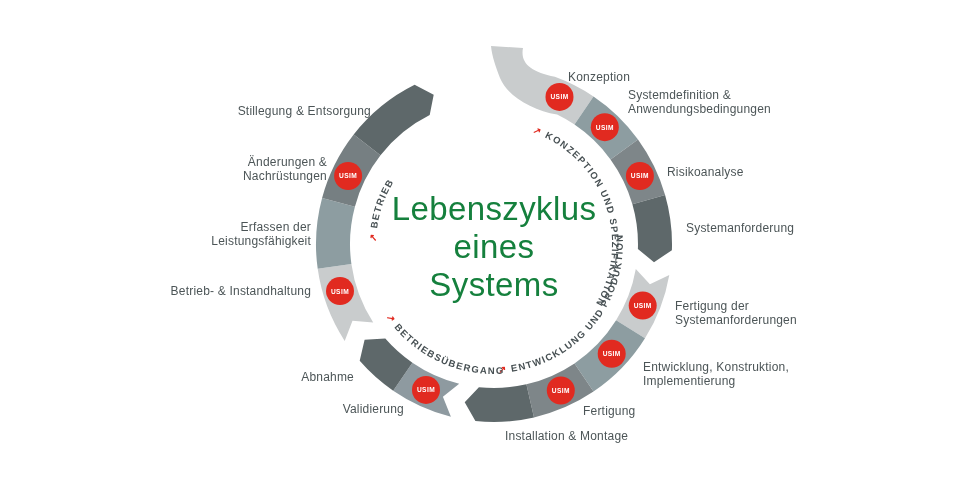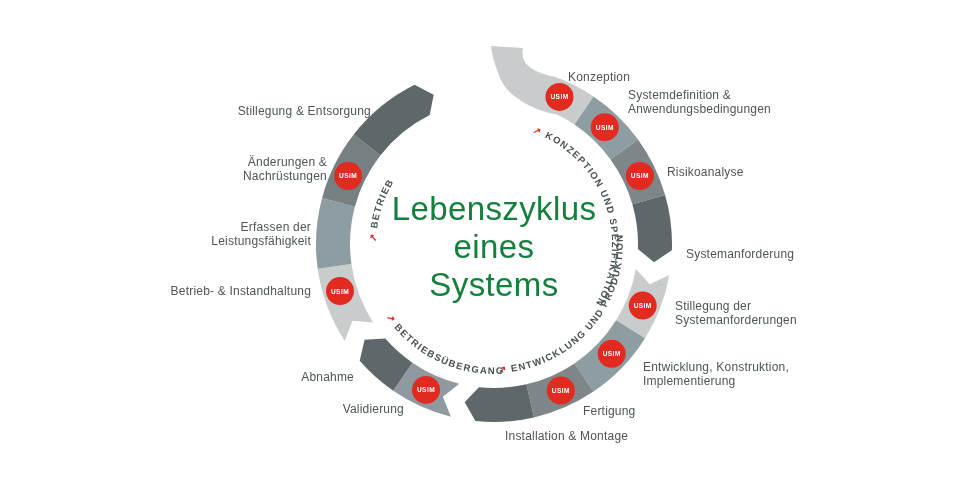--- a/index.html
+++ b/index.html
@@ -60,22 +60,22 @@
       <text x="426" y="392.29999999999995" class="usim-text">USIM</text>
       <circle cx="340" cy="291.1" r="14" fill="#e12a20"></circle>
       <text x="340" y="293.5" class="usim-text">USIM</text>
       <circle cx="348.1" cy="176" r="14" fill="#e12a20"></circle>
       <text x="348.1" y="178.4" class="usim-text">USIM</text>
     </svg>
   <div id="labels">
       <div class="diagram-label" style="top: 70px; width: 120px; left: 568px;">Konzeption</div>
       <div class="diagram-label" style="top: 88px; width: 170px; left: 628px;">Systemdefinition &amp; Anwendungsbedingungen</div>
       <div class="diagram-label" style="top: 165px; width: 120px; left: 667px;">Risikoanalyse</div>
-      <div class="diagram-label" style="top: 221px; width: 140px; left: 686px; margin-top: 26px;">Systemanforderung</div>
-      <div class="diagram-label" style="top: 299px; width: 145px; left: 675px;">Stillegung der Systemanforderungen</div>
+      <div class="diagram-label" style="top: 221px; width: 140px; left: 686px;">Systemanforderung</div>
+      <div class="diagram-label" style="top: 299px; width: 145px; left: 675px;">Fertigung der Systemanforderungen</div>
       <div class="diagram-label" style="top: 360px; width: 165px; left: 643px;">Entwicklung, Konstruktion, Implementierung</div>
       <div class="diagram-label" style="top: 404px; width: 100px; left: 583px;">Fertigung</div>
       <div class="diagram-label" style="top: 429px; width: 160px; left: 505px;">Installation &amp; Montage</div>
       <div class="diagram-label right" style="top: 402px; width: 100px; right: 576px;">Validierung</div>
       <div class="diagram-label right" style="top: 370px; width: 100px; right: 626px; text-align: right;">Abnahme</div>
       <div class="diagram-label right" style="top: 284px; width: 170px; right: 669px;">Betrieb- &amp; Instandhaltung</div>
       <div class="diagram-label right" style="top: 220px; width: 120px; right: 669px;">Erfassen der Leistungsfähigkeit</div>
       <div class="diagram-label right" style="top: 155px; width: 110px; right: 653px;">Änderungen &amp; Nachrüstungen</div>
       <div class="diagram-label right" style="top: 104px; width: 180px; right: 609px;">Stillegung &amp; Entsorgung</div>
     </div>

